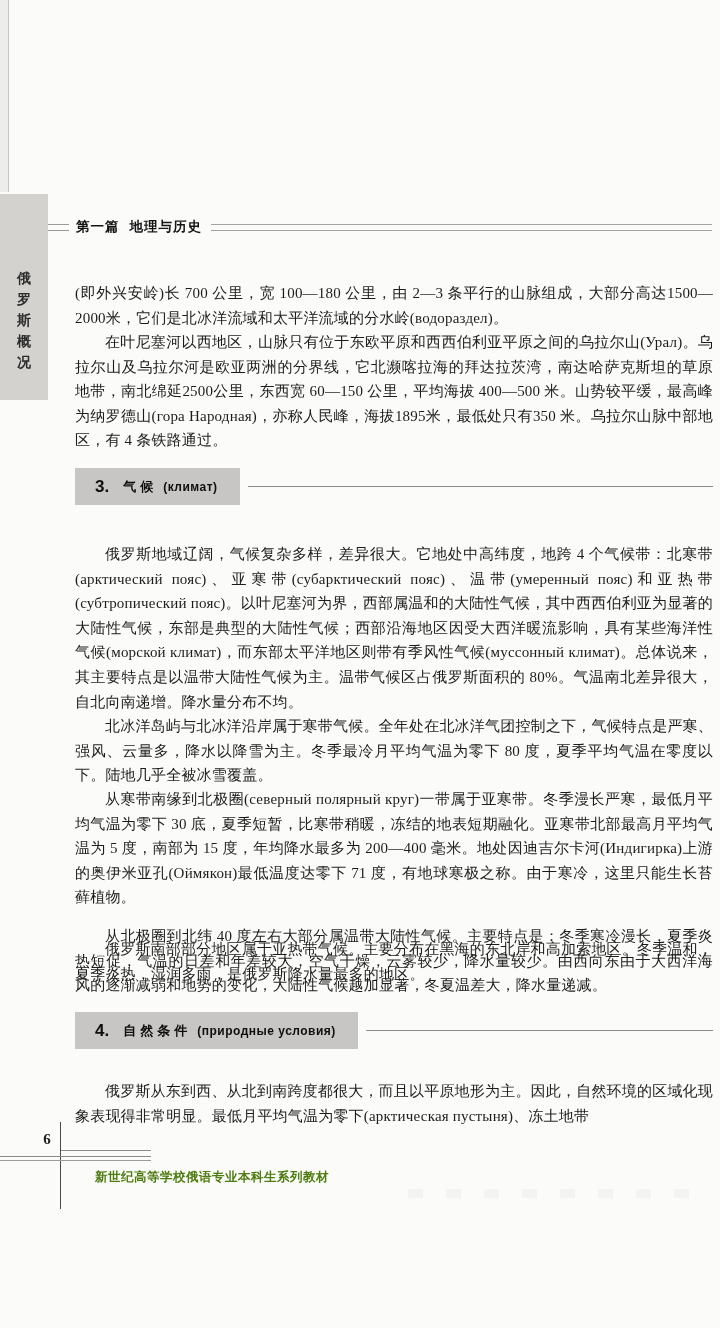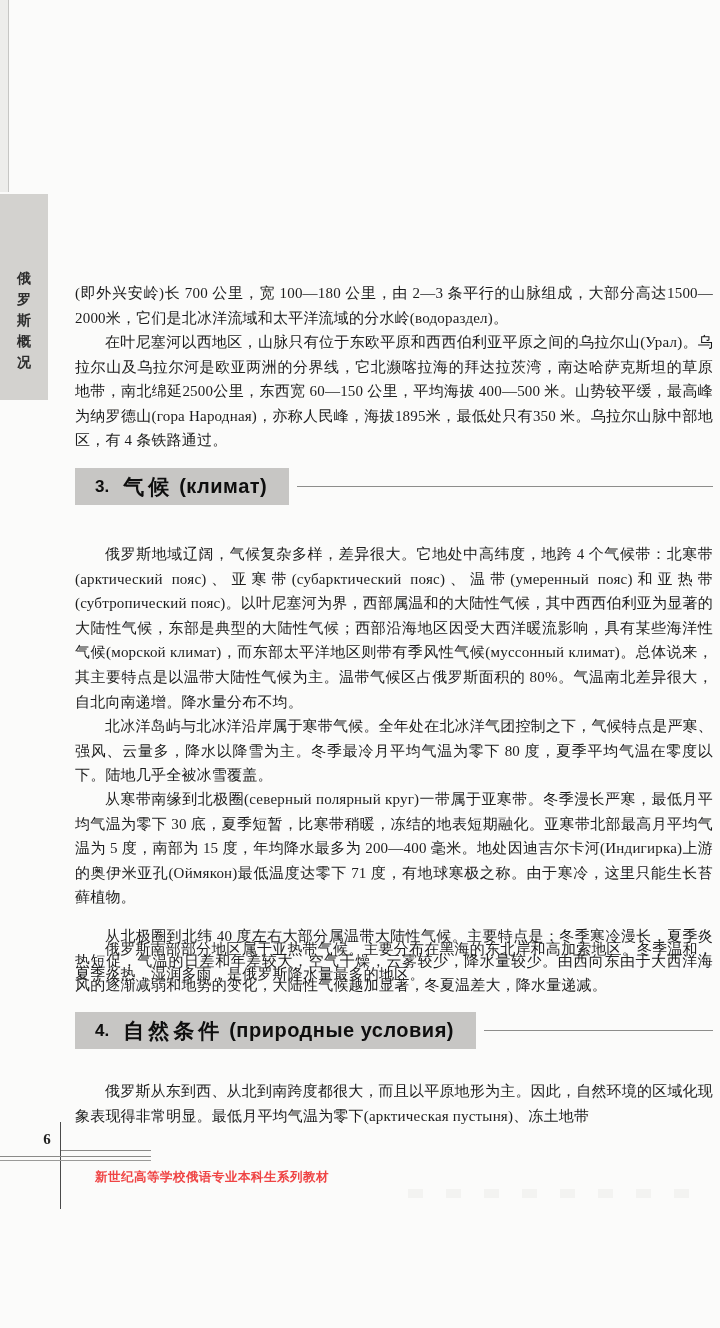--- a/index.html
+++ b/index.html
@@ -55,38 +55,38 @@
   .para.noindent{text-indent:0;}
   
   .sect{position:absolute;left:0;width:638px;display:flex;align-items:center;}
   .sect .box{
     background:#c7c6c4;height:37px;display:flex;align-items:center;
     padding:0 22px 0 20px;box-sizing:border-box;white-space:nowrap;
     font-family:"Liberation Sans","DejaVu Sans",sans-serif;
     font-weight:bold;color:#0e0e0e;
   }
   .sect .num{font-size:17px;margin-right:14px;}
-  .sect .zh{font-size:21px;letter-spacing:4px;margin-right:6px;}
-  .sect .ru{font-size:20px;letter-spacing:.5px;}
+  .sect .zh{font-size:13px;letter-spacing:4px;margin-right:6px;}
+  .sect .ru{font-size:12px;letter-spacing:.5px;}
   .sect .rule{flex:1;height:1px;background:#8d8d8b;margin-left:8px;}
   
   .foot-vline{position:absolute;left:60px;top:1122px;width:1px;height:87px;background:#4a4a4a;}
   .foot-num{
     position:absolute;left:38px;top:1131px;width:18px;text-align:center;
     font-weight:bold;font-size:15px;color:#222;
   }
   .foot-line-a{position:absolute;left:61px;top:1150px;width:90px;height:1px;background:#8a8a88;}
   .foot-line-b{
     position:absolute;left:0;top:1156px;width:151px;height:5px;
     border-top:1px solid #8a8a88;border-bottom:1px solid #9a9a98;box-sizing:border-box;
   }
   .foot-series{
     position:absolute;left:95px;top:1169px;
     font-family:"Liberation Sans","DejaVu Sans",sans-serif;
-    font-weight:bold;font-size:12.5px;color:#ef4444;letter-spacing:.5px;
+    font-weight:bold;font-size:12.5px;color:#4d7c0f;letter-spacing:.5px;
   }
   
   .artifact-dashes{
     position:absolute;left:408px;top:1189px;width:300px;height:9px;
     background:repeating-linear-gradient(90deg,#f3f3f1 0 15px,rgba(0,0,0,0) 15px 38px);
   }
 </style>
 </head>
 <body>
 
@@ -95,20 +95,25 @@
   <div class="left-strip"></div>
 
   <div class="side-tab">
     <span class="ch">俄</span>
     <span class="ch">罗</span>
     <span class="ch">斯</span>
     <span class="ch">概</span>
     <span class="ch">况</span>
   </div>
 
+  <div class="runhead">
+    <div class="dbl short"></div>
+    <div class="txt"><span>第一篇</span><span class="gap"></span><span>地理与历史</span></div>
+    <div class="dbl long"></div>
+  </div>
 
   <div class="content">
 
     <p class="para noindent" style="top:266px">(即外兴安岭)长 700 公里，宽 100—180 公里，由 2—3 条平行的山脉组成，大部分高达1500—2000米，它们是北冰洋流域和太平洋流域的分水岭(водораздел)。</p>
 
     <p class="para" style="top:315px">在叶尼塞河以西地区，山脉只有位于东欧平原和西西伯利亚平原之间的乌拉尔山(Урал)。乌拉尔山及乌拉尔河是欧亚两洲的分界线，它北濒喀拉海的拜达拉茨湾，南达哈萨克斯坦的草原地带，南北绵延2500公里，东西宽 60—150 公里，平均海拔 400—500 米。山势较平缓，最高峰为纳罗德山(гора Народная)，亦称人民峰，海拔1895米，最低处只有350 米。乌拉尔山脉中部地区，有 4 条铁路通过。</p>
 
     <div class="sect" style="top:468px">
       <div class="box">
         <span class="num">3.</span>

